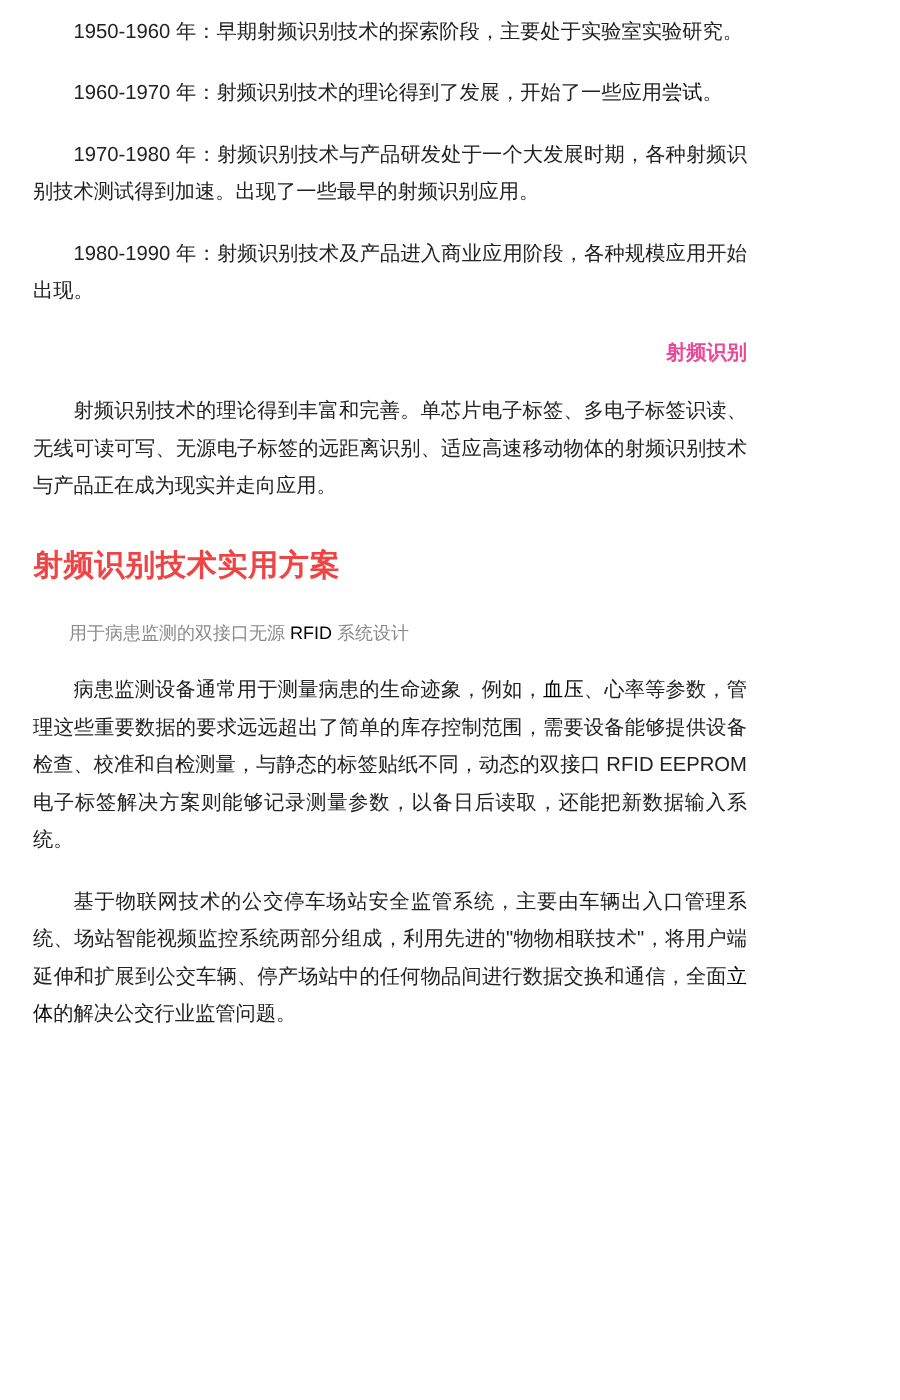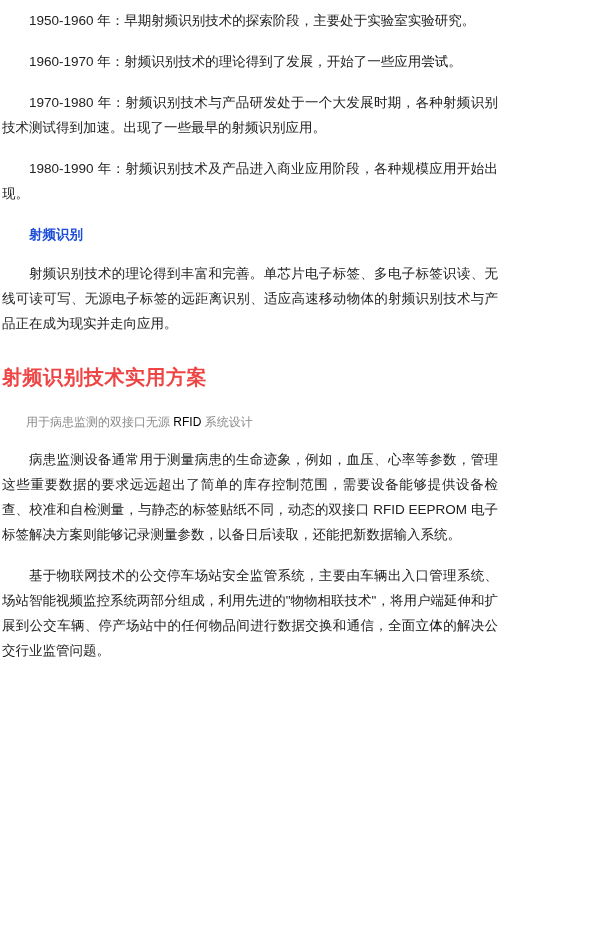--- a/index.html
+++ b/index.html
@@ -10,21 +10,21 @@
   body {
     width: 600px;
     min-height: 933px;
     font-family: "Liberation Sans", sans-serif;
     color: #222222;
     -webkit-font-smoothing: antialiased;
   }
   .page {
     width: 512px;
     box-sizing: border-box;
-    padding: 8px 14px 10px 2px;
+    padding: 8px 14px 10px 22px;
   }
   p.para {
     font-size: 13.5px;
     line-height: 25px;
     margin: 0 0 16px 0;
     text-align: justify;
     color: #222222;
   }
   p.para.indent {
     text-indent: 2em;
@@ -33,21 +33,22 @@
     color: #000000;
     text-decoration: none;
     cursor: pointer;
   }
   .sub-bold {
     font-size: 13.5px;
     line-height: 25px;
     font-weight: bold;
     margin: 12px 0 14px 0;
     text-indent: 2em;
-    color: #1d4ed8;
+    color: #ec4899;
+    text-align: right;
   }
   h2.section-title {
     font-size: 20px;
     line-height: 30px;
     font-weight: bold;
     margin: 26px 0 18px 0;
     color: #ef4444;
     letter-spacing: 0.5px;
   }
   p.scheme-head {

